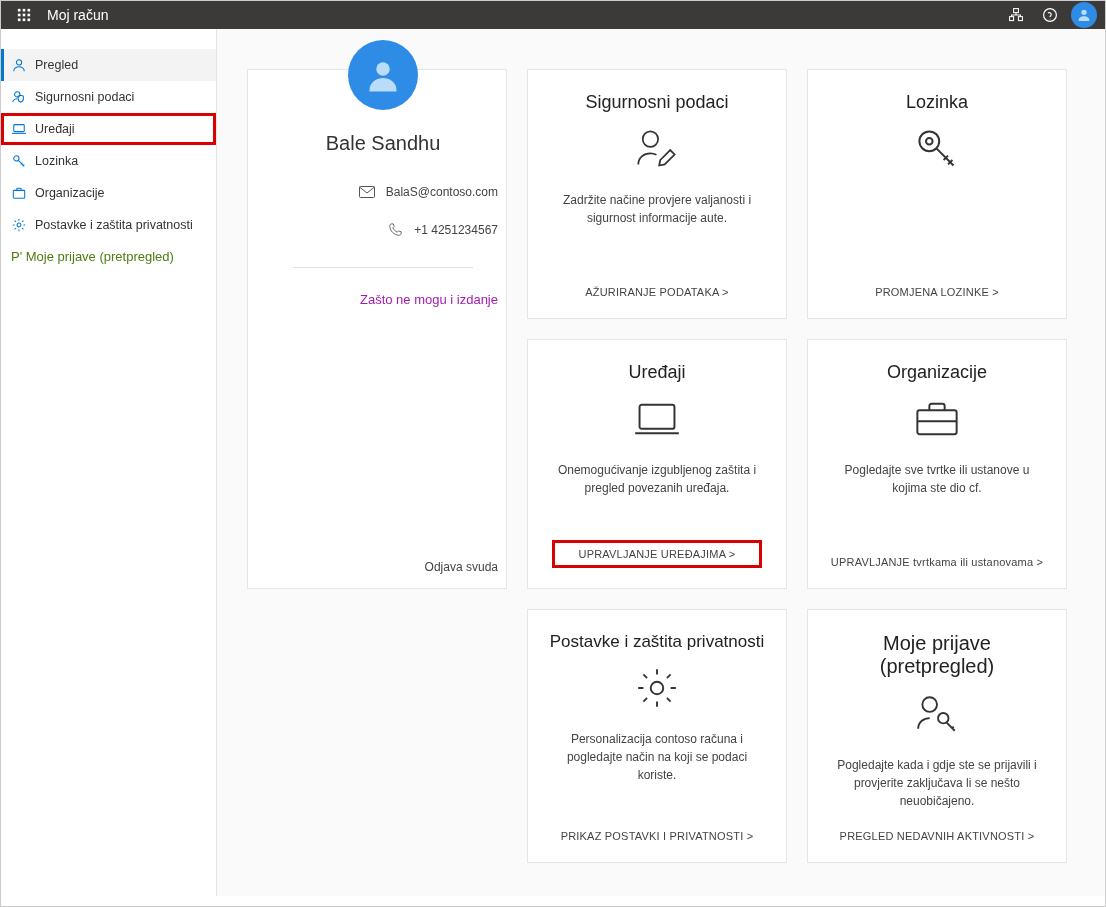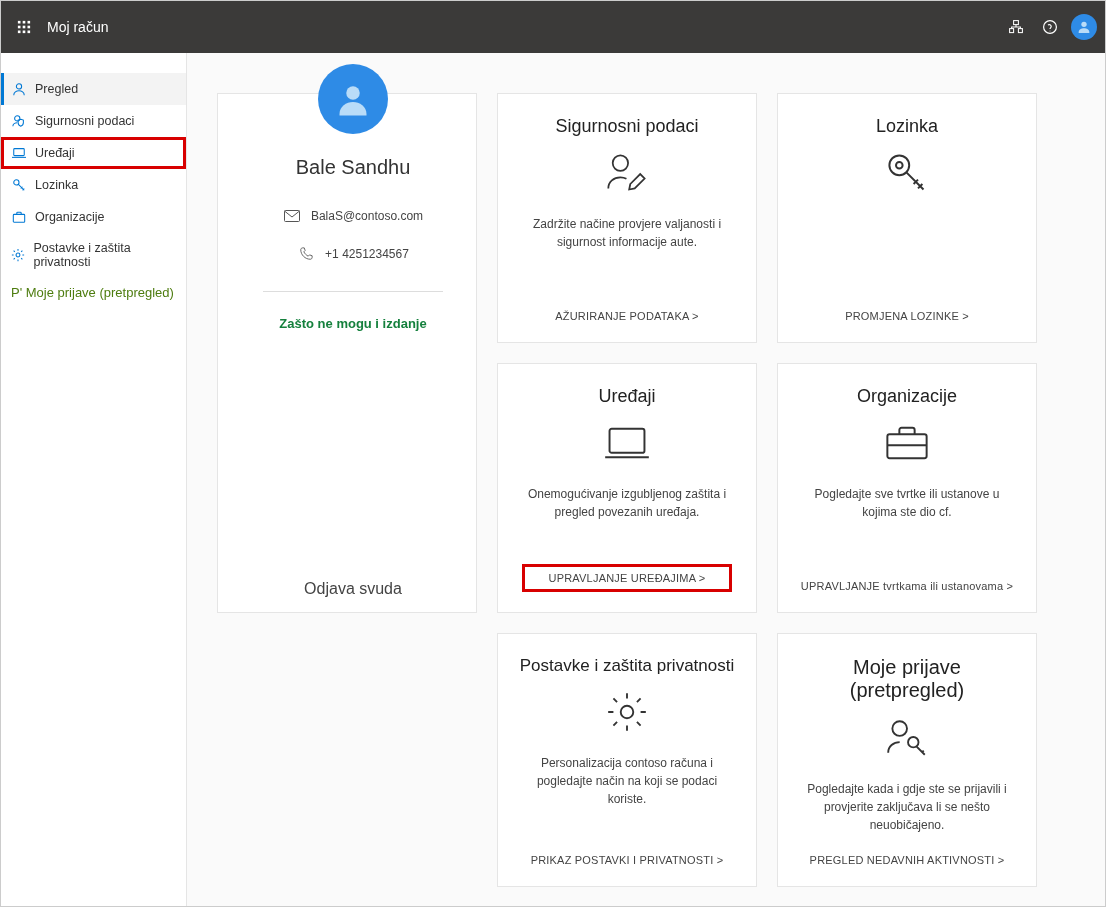--- a/index.html
+++ b/index.html
@@ -6,21 +6,21 @@
   body {
     font-family: "Segoe UI", Arial, sans-serif;
     background: #ffffff;
     color: #333;
     width: 1106px;
     height: 907px;
     overflow: hidden;
     border: 1px solid #ccc;
   }
   .topbar {
-    height: 52px;
+    height: 28px;
     background: #3b3a39;
     color: #fff;
     display: flex;
     align-items: center;
     padding: 0 8px;
   }
   .waffle {
     width: 30px; height: 30px;
     display: flex; align-items: center; justify-content: center;
     cursor: pointer;
@@ -34,21 +34,21 @@
     cursor: pointer;
   }
   .avatar-top {
     width: 26px; height: 26px; border-radius: 50%;
     background: #2e8be6; display: flex; align-items: center; justify-content: center;
     margin-left: 4px; cursor: pointer;
   }
   .avatar-top svg { fill: #b9dcf8; }
   .layout { display: flex; height: calc(100% - 38px); }
   .sidebar {
-    width: 186px;
+    width: 216px;
     border-right: 1px solid #e5e5e5;
     padding-top: 20px;
     font-size: 12.5px;
   }
   .side-item {
     display: flex; align-items: center;
     padding: 8px 10px;
     cursor: pointer;
     color: #333;
     position: relative;
@@ -89,42 +89,42 @@
     align-items: center;
     text-align: center;
     min-height: 250px;
   }
   .card h2 { font-size: 18px; font-weight: 400; margin-bottom: 12px; color: #222; }
   .card .card-icon { width: 48px; height: 48px; margin-bottom: 18px; display:flex; align-items:center; justify-content:center; }
   .card .desc { font-size: 12px; color: #444; line-height: 1.5; margin-bottom: 20px; }
   .card .action { font-size: 11px; color: #444; letter-spacing: 0.2px; cursor: pointer; margin-top:auto;}
   .profile-card {
     grid-row: 1 / span 2;
-    align-items: center;
+    align-items: flex-end;
     text-align: left;
     padding: 0 8px 14px 20px;
     min-height: auto;
   }
   .profile-avatar {
     width: 70px; height: 70px; border-radius: 50%;
     background: #2e8be6; display: flex; align-items:center; justify-content:center;
     align-self: center;
     margin-top: -12px;
     margin-bottom: 18px;
     position: relative;
     top: -18px;
   }
   .profile-avatar svg { width: 36px; height: 36px; fill: #b9dcf8; }
   .profile-name { align-self:center; font-size: 20px; font-weight:400; margin-bottom: 28px; margin-top:-14px; }
   .profile-row { display:flex; align-items:center; font-size: 12px; color:#444; margin-bottom: 20px;}
   .profile-row .pi { width:18px; height:18px; margin-right:10px; display:flex; align-items:center; justify-content:center; }
   .profile-row .pi svg { width:16px; height:14px; stroke:#555; fill:none; }
   .profile-divider { width: 180px; border-bottom: 1px solid #ddd; margin: 8px 0 24px 0; align-self:center;}
-  .profile-why { font-size: 13px; color:#15803d; margin-bottom: auto; font-weight: bold;}
-  .profile-signout { font-size:16px; color:#444; margin-top: 180px; cursor:pointer;}
+  .profile-why { font-size: 13px; color:#a21caf; margin-bottom: auto;}
+  .profile-signout { font-size:12px; color:#444; margin-top: 180px; cursor:pointer;}
   .action.highlight-action { border: 3px solid #d80000; padding: 5px 24px; }
 </style>
 </head>
 <body>
 
 <div class="topbar">
   <div class="waffle">
     <svg viewBox="0 0 16 16" width="14" height="14">
         <rect x="1" y="1" width="3" height="3"></rect>
         <rect x="6.5" y="1" width="3" height="3"></rect>

